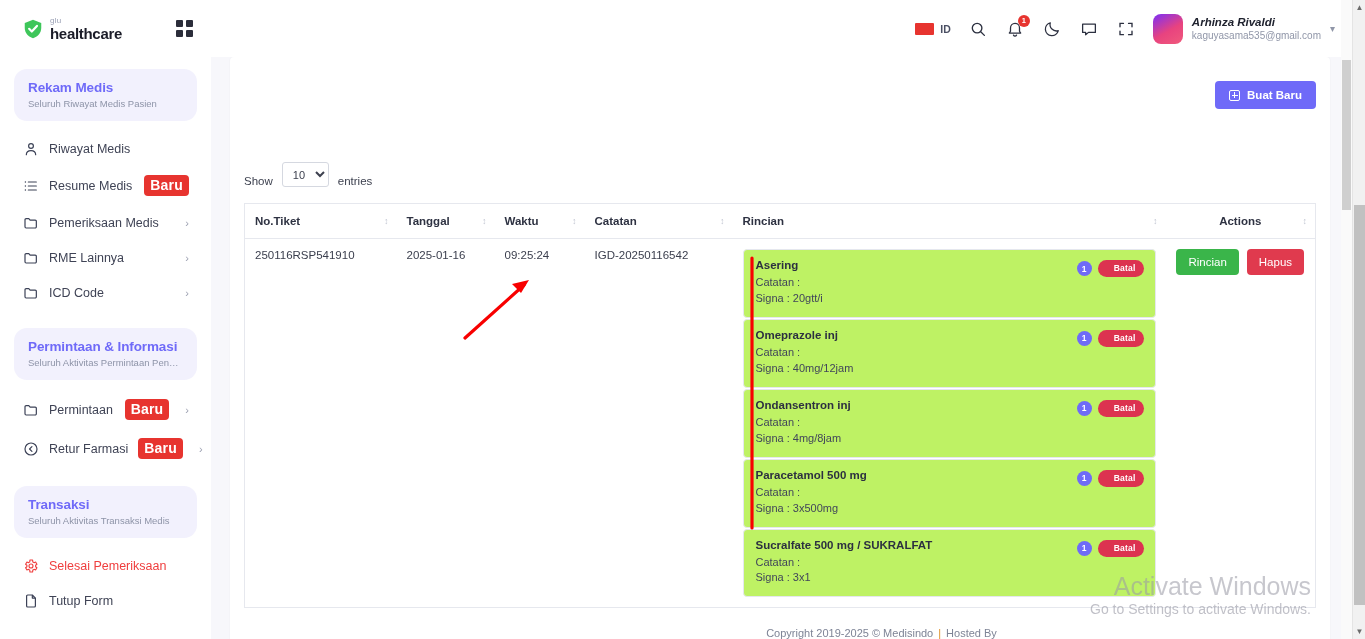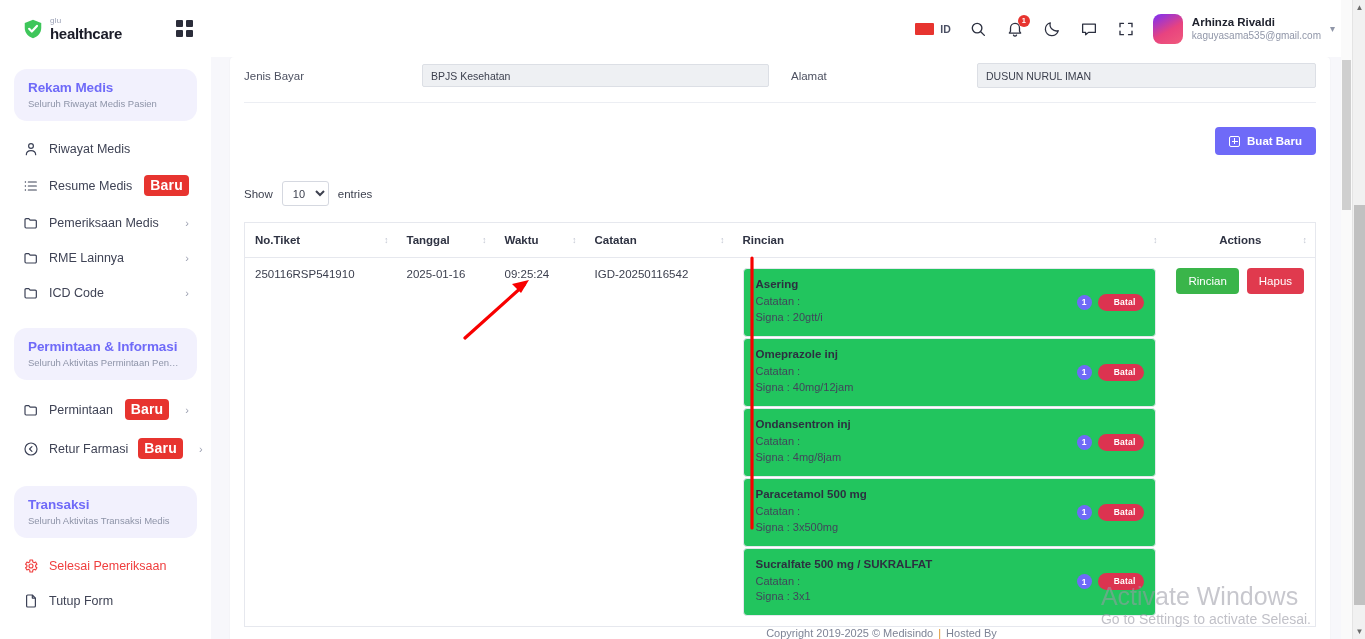--- a/index.html
+++ b/index.html
@@ -70,21 +70,21 @@
     background: #e7342f; color: #fff; font-size: 7.5px; font-weight: bold;
     min-width: 12px; height: 12px; border-radius: 50%;
     display:flex; align-items:center; justify-content:center;
   }
   .avatar {
     width: 30px; height: 30px; border-radius: 8px; overflow: hidden;
     background: linear-gradient(150deg,#7b2ff7 0%,#e8437f 55%,#f05a7c 100%);
     flex:none;
   }
   .user-block { display: flex; align-items: center; gap: 9px; cursor: pointer; }
-  .user-name { font-size: 11.5px; color: #20232f; font-weight: bold; line-height: 1.25; }
+  .user-name { font-size: 11.5px; color: #20232f; font-weight: bold; line-height: 1.25; font-style: italic; }
   .user-mail { font-size: 10px; color: #9096a8; line-height: 1.3; }
 
   
   .main {
     position: absolute; left: 211px; top: 57px; right: 12px; bottom: 0;
     background: #f7f7fb; overflow: hidden;
   }
   .panel {
     position: absolute; left: 19px; top: 0px; width: 1100px;
     background: #fff; border-radius: 4px;
@@ -109,21 +109,21 @@
     font-size: 11.5px; font-weight: bold; padding: 8px 14px;
     display: flex; align-items: center; gap: 7px; cursor: pointer;
     font-family: "Liberation Sans", sans-serif;
   }
   .plus-box { width: 11px; height: 11px; border: 1.3px solid #fff; border-radius: 2px; position: relative; }
   .plus-box::before, .plus-box::after { content:""; position:absolute; background:#fff; }
   .plus-box::before { left: 1.5px; right: 1.5px; top: 4px; height: 1.3px; }
   .plus-box::after { top: 1.5px; bottom: 1.5px; left: 4px; width: 1.3px; }
 
   .dt-top { display: flex; align-items: center; justify-content: space-between; padding: 14px 0 16px 0; }
-  .show-wrap { display: flex; align-items: center; gap: 9px; font-size: 11.5px; color: #3d414f; }
+  .show-wrap { display: flex; align-items: flex-end; gap: 9px; font-size: 11.5px; color: #3d414f; margin-top: 27px; }
   .sel {
     width: 47px; height: 25px; border: 1px solid #d5d8e0; border-radius: 3px;
     background: #fff; font-size: 11px; color: #3d414f; padding-left: 6px;
     font-family: "Liberation Sans", sans-serif; cursor:pointer;
   }
   .search-wrap { display: flex; align-items: center; gap: 8px; font-size: 11.5px; color: #3d414f; }
   .search-in {
     width: 142px; height: 25px; border: 1px solid #d5d8e0; border-radius: 3px;
     background: #fff; padding: 0 7px; font-size: 11px;
     font-family: "Liberation Sans", sans-serif;
@@ -139,22 +139,22 @@
   .tbl tbody td { padding: 10px 10px; font-size: 11.5px; color: #3a3e4d; vertical-align: top; }
   .c-ticket { width: 152px; }
   .c-tgl { width: 98px; }
   .c-waktu { width: 90px; }
   .c-catatan { width: 148px; }
   .c-act { width: 150px; }
 
   .med-list { display: flex; flex-direction: column; gap: 1px; }
   .med-card {
     border: 1px solid #e5e7ee; border-radius: 4px; padding: 9px 11px 10px 12px;
-    display: flex; justify-content: space-between; align-items: center;
-    background:#22c55e;
+    display: flex; justify-content: space-between; align-items: flex-start;
+    background:#bef264;
   }
   .med-name { font-size: 11.5px; font-weight: bold; color: #2c3040; margin-bottom: 4px; }
   .med-line { font-size: 11px; color: #41465a; line-height: 1.45; }
   .med-right { display: flex; align-items: center; gap: 6px; padding-top: 1px; }
   .qty-badge {
     background: #6f6af8; color: #fff; font-size: 8.5px; font-weight: bold;
     width: 15px; height: 15px; border-radius: 50%;
     display: flex; align-items: center; justify-content: center;
   }
   .batal-badge {
@@ -166,21 +166,21 @@
   .btn-green, .btn-red {
     border: none; border-radius: 4px; color: #fff; font-size: 11.5px;
     padding: 7px 12px; cursor: pointer; font-family: "Liberation Sans", sans-serif;
   }
   .btn-green { background: #3ab54a; }
   .btn-red { background: #e03a4e; }
 
   .dt-bottom { display: flex; align-items: center; justify-content: space-between; padding: 16px 0 20px 0; }
 
   
-  .wm { position: absolute; right: 54px; bottom: 12px; text-align: left; pointer-events: none; }
+  .wm { position: absolute; right: 54px; bottom: 22px; text-align: right; pointer-events: none; }
   .wm1 { font-size: 25px; color: #9a9aa6; opacity: .55; line-height: 1.15; }
   .wm2 { font-size: 14px; color: #9a9aa6; opacity: .62; }
 
   
   .footer {
     position: absolute; left: 211px; right: 12px; bottom: 0; height: 24px;
     display: flex; align-items: flex-end; justify-content: center;
     font-size: 11px; color: #7e8496; overflow: hidden;
   }
   .footer .sep { color: #e0922a; margin: 0 5px; }
@@ -389,30 +389,20 @@
         <span class="user-name" style="display:block">Arhinza Rivaldi</span>
         <span class="user-mail" style="display:block">kaguyasama535@gmail.com</span>
       </span>
       <span style="color:#9096a8;font-size:10px">▾</span>
     </div>
   </header>
 
   <main class="main">
     <section class="panel">
 
-      <div class="form-row">
-        <div class="form-col">
-          <span class="f-label">Jenis Bayar</span>
-          <input class="f-input" type="text" readonly="" value="BPJS Kesehatan" style="">
-        </div>
-        <div class="form-col right">
-          <span class="f-label" style="width:186px">Alamat</span>
-          <input class="f-input tall" type="text" readonly="" value="DUSUN NURUL IMAN" style="">
-        </div>
-      </div>
 
       <div class="btn-row">
         <button class="btn-primary">
           <span class="plus-box"></span>
           <span>Buat Baru</span>
         </button>
       </div>
 
       <div class="dt-top">
         <div class="show-wrap">
@@ -546,21 +536,21 @@
 
     <div class="footer">
       <span>Copyright 2019-2025 © Medisindo</span>
       <span class="sep">|</span>
       <span>Hosted By</span>
     </div>
   </main>
 
   <div class="wm">
     <div class="wm1">Activate Windows</div>
-    <div class="wm2">Go to Settings to activate Selesai.</div>
+    <div class="wm2">Go to Settings to activate Windows.</div>
   </div>
 
   <svg class="anno">
     <g>
       <line x1="465" y1="338" x2="524" y2="285" stroke="#f80000" stroke-width="3.2" stroke-linecap="round"></line>
       <polygon points="529,280 512,284 521,293" fill="#f80000"></polygon>
     </g>
     <line x1="752" y1="258" x2="752" y2="528" stroke="#f80000" stroke-width="3.2" stroke-linecap="round"></line>
   </svg>
 

